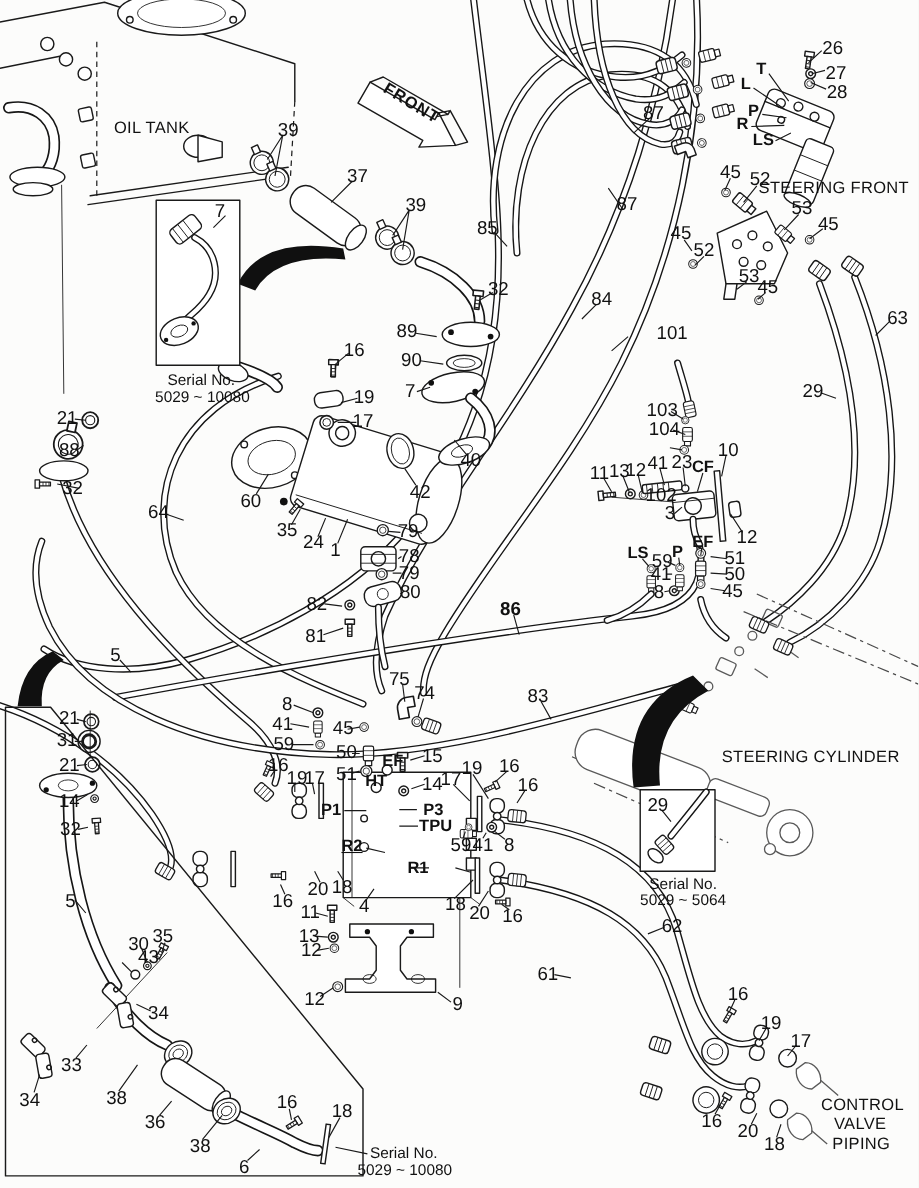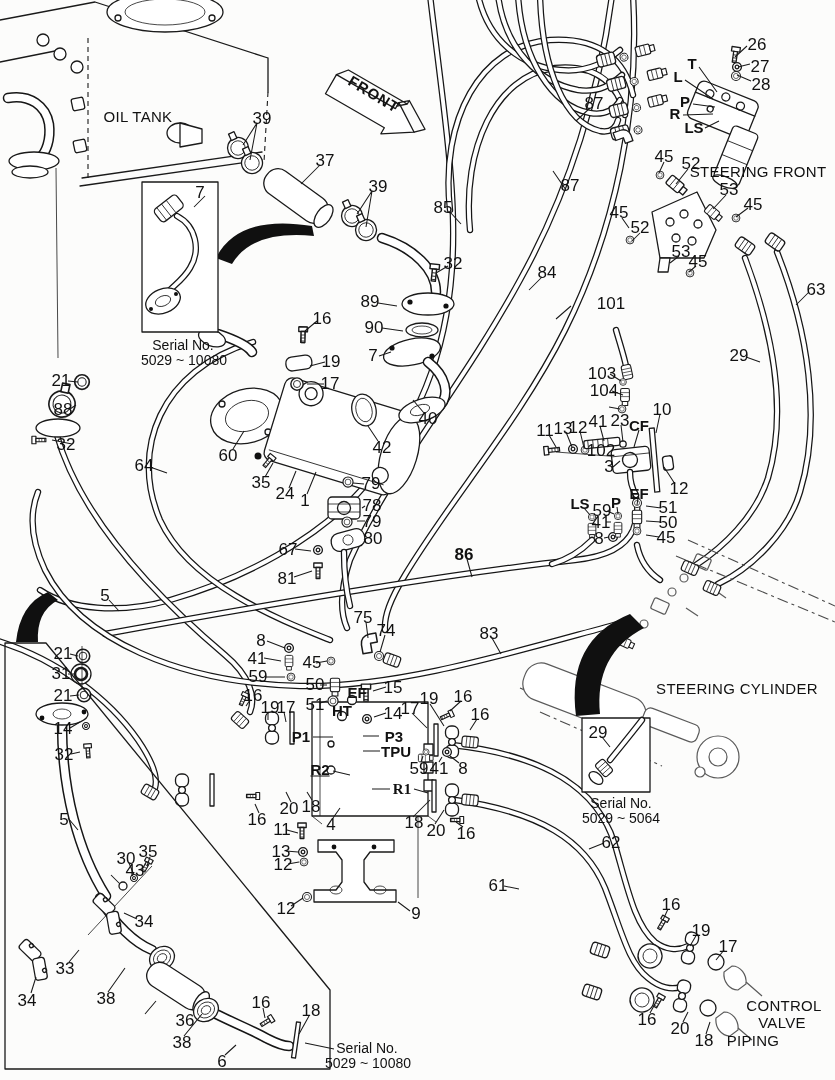--- a/index.html
+++ b/index.html
@@ -604,21 +604,21 @@
       <span class="lb" style="left: 428px; top: 418px;">40</span>
       <span class="lb" style="left: 382px; top: 447px;">42</span>
       <span class="lb" style="left: 228px; top: 455px;">60</span>
       <span class="lb" style="left: 261px; top: 482px;">35</span>
       <span class="lb" style="left: 285px; top: 493px;">24</span>
       <span class="lb" style="left: 305px; top: 500px;">1</span>
       <span class="lb" style="left: 371px; top: 483px;">79</span>
       <span class="lb" style="left: 372px; top: 505px;">78</span>
       <span class="lb" style="left: 372px; top: 521px;">79</span>
       <span class="lb" style="left: 373px; top: 538px;">80</span>
-      <span class="lb" style="left: 288px; top: 549px;">67</span>
+      <span class="lb" style="left: 288px; top: 549px;">82</span>
       <span class="lb" style="left: 287px; top: 578px;">81</span>
       <span class="lb" style="left: 602px; top: 373px;">103</span>
       <span class="lb" style="left: 604px; top: 390px;">104</span>
       <span class="lb" style="left: 601px; top: 406px; margin-top: 44px;">102</span>
       <span class="lb" style="left: 662px; top: 409px;">10</span>
       <span class="lb" style="left: 545px; top: 430px;">11</span>
       <span class="lb" style="left: 563px; top: 428px;">13</span>
       <span class="lb" style="left: 578px; top: 427px;">12</span>
       <span class="lb" style="left: 598px; top: 421px;">41</span>
       <span class="lb" style="left: 620px; top: 420px;">23</span>
@@ -655,21 +655,21 @@
       <span class="lb port" style="left: 394px; top: 736px;">P3</span>
       <span class="lb port" style="left: 396px; top: 751px;">TPU</span>
       <span class="lb" style="left: 410px; top: 708px;">17</span>
       <span class="lb" style="left: 429px; top: 698px;">19</span>
       <span class="lb" style="left: 463px; top: 696px;">16</span>
       <span class="lb" style="left: 480px; top: 714px;">16</span>
       <span class="lb" style="left: 419px; top: 768px;">59</span>
       <span class="lb" style="left: 439px; top: 768px;">41</span>
       <span class="lb" style="left: 463px; top: 768px;">8</span>
       <span class="lb port" style="left: 320px; top: 769px; text-decoration: underline;">R2</span>
-      <span class="lb port" style="left: 402px; top: 789px; font-family: Liberation Serif, serif;">R1</span>
+      <span class="lb port" style="left: 380px; top: 789px;">R1</span>
       <span class="lb" style="left: 289px; top: 808px;">20</span>
       <span class="lb" style="left: 311px; top: 806px;">18</span>
       <span class="lb" style="left: 257px; top: 819px;">16</span>
       <span class="lb" style="left: 331px; top: 824px;">4</span>
       <span class="lb" style="left: 282px; top: 829px;">11</span>
       <span class="lb" style="left: 281px; top: 851px;">13</span>
       <span class="lb" style="left: 283px; top: 864px;">12</span>
       <span class="lb" style="left: 286px; top: 908px;">12</span>
       <span class="lb" style="left: 416px; top: 913px;">9</span>
       <span class="lb" style="left: 414px; top: 822px;">18</span>
@@ -681,40 +681,40 @@
       <span class="lb" style="left: 63px; top: 728px;">14</span>
       <span class="lb" style="left: 64px; top: 754px;">32</span>
       <span class="lb" style="left: 64px; top: 819px;">5</span>
       <span class="lb" style="left: 148px; top: 851px;">35</span>
       <span class="lb" style="left: 126px; top: 858px;">30</span>
       <span class="lb" style="left: 106px; top: 870px; margin-left: 29px;">43</span>
       <span class="lb" style="left: 144px; top: 921px;">34</span>
       <span class="lb" style="left: 65px; top: 968px;">33</span>
       <span class="lb" style="left: 27px; top: 1000px;">34</span>
       <span class="lb" style="left: 106px; top: 998px;">38</span>
-      <span class="lb" style="left: 141px; top: 1020px; margin-left: 44px;">36</span>
+      <span class="lb" style="left: 141px; top: 1020px;">36</span>
       <span class="lb" style="left: 182px; top: 1042px;">38</span>
       <span class="lb" style="left: 222px; top: 1061px;">6</span>
       <span class="lb" style="left: 261px; top: 1002px;">16</span>
       <span class="lb" style="left: 311px; top: 1010px;">18</span>
       <span class="lb" style="left: 611px; top: 842px;">62</span>
       <span class="lb" style="left: 498px; top: 885px;">61</span>
       <span class="lb" style="left: 598px; top: 732px;">29</span>
       <span class="lb" style="left: 671px; top: 904px;">16</span>
       <span class="lb" style="left: 701px; top: 930px;">19</span>
       <span class="lb" style="left: 728px; top: 946px;">17</span>
       <span class="lb" style="left: 647px; top: 1019px;">16</span>
       <span class="lb" style="left: 680px; top: 1028px;">20</span>
       <span class="lb" style="left: 704px; top: 1040px;">18</span>
       <span class="lb title" style="left: 138px; top: 116px;">OIL TANK</span>
       <span class="lb title" style="left: 758px; top: 171px;">STEERING FRONT</span>
       <span class="lb title" style="left: 737px; top: 688px;">STEERING CYLINDER</span>
       <span class="lb title" style="left: 784px; top: 1005px;">CONTROL</span>
       <span class="lb title" style="left: 782px; top: 1022px;">VALVE</span>
-      <span class="lb title" style="left: 753px; top: 1040px; text-align: center;">PIPING</span>
+      <span class="lb title" style="left: 783px; top: 1040px; text-align: center;">PIPING</span>
       <span class="lb cap" style="left: 183px; top: 345px;">Serial No.</span>
       <span class="lb cap" style="left: 184px; top: 360px;">5029 ~ 10080</span>
       <span class="lb cap" style="left: 621px; top: 803px;">Serial No.</span>
       <span class="lb cap" style="left: 621px; top: 818px;">5029 ~ 5064</span>
       <span class="lb cap" style="left: 367px; top: 1048px;">Serial No.</span>
       <span class="lb cap" style="left: 368px; top: 1063px;">5029 ~ 10080</span>
     </div>
 <span id="front-label">FRONT</span>
 </div>
 

